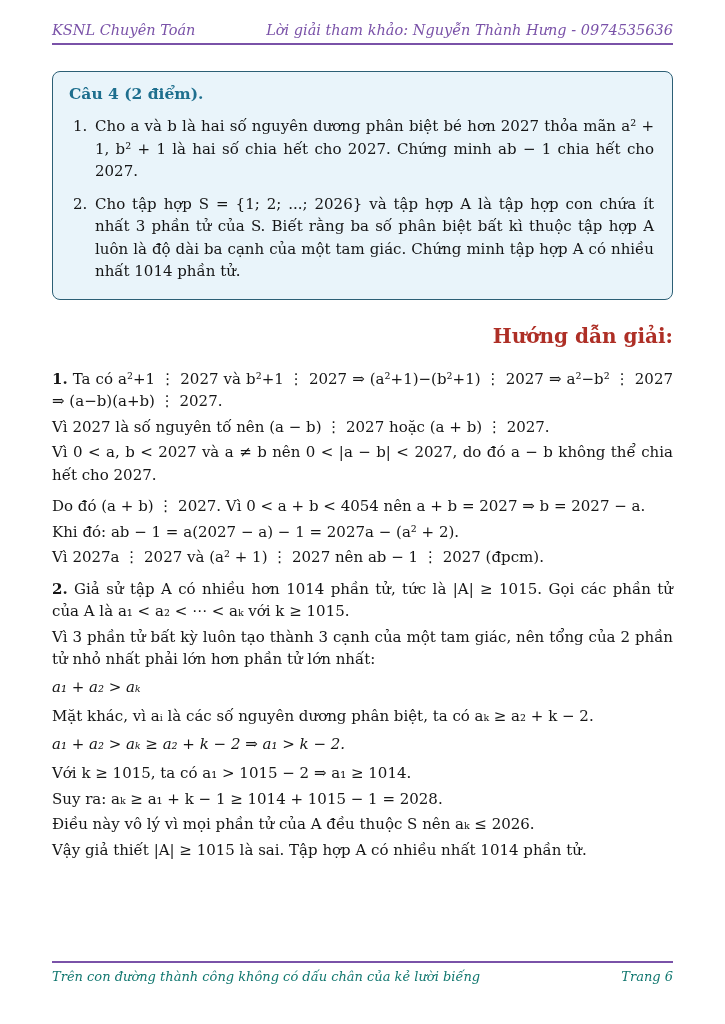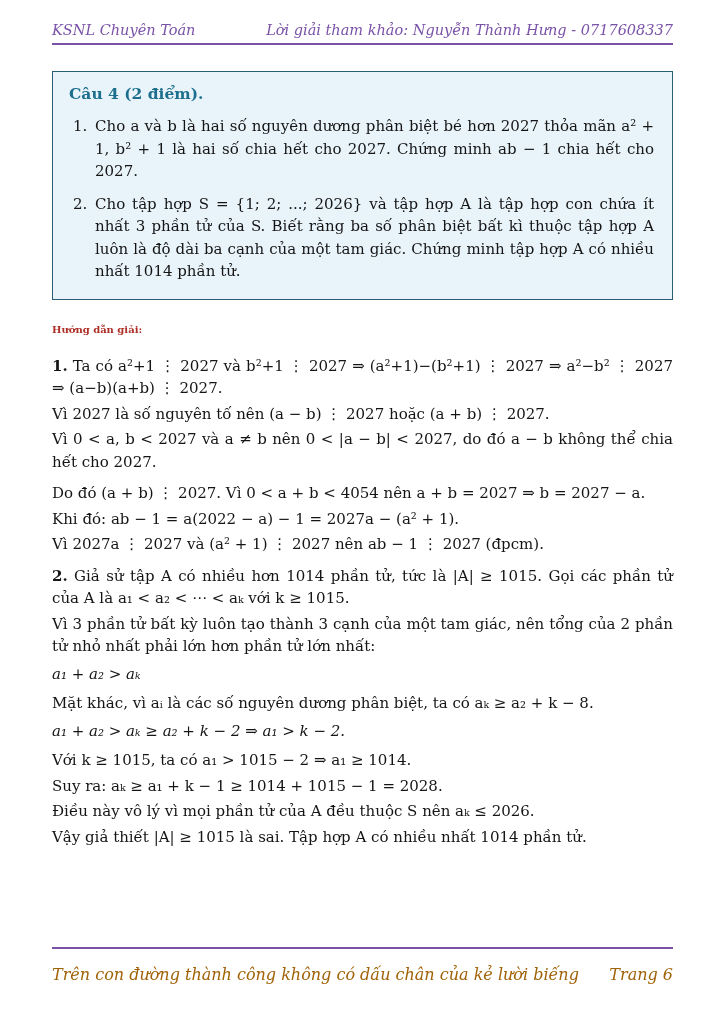--- a/index.html
+++ b/index.html
@@ -24,21 +24,21 @@
     font-style: italic;
     color: #7a52a8;
     font-size: 14.5px;
     padding-bottom: 5px;
     border-bottom: 2px solid #7a52a8;
   }
   
   .problem-box {
     margin-top: 26px;
     border: 1.5px solid #2c5f75;
-    border-radius: 0;
+    border-radius: 8px;
     background: #e9f4fa;
     padding: 12px 18px 16px 16px;
   }
   .box-title {
     color: #1e6f8e;
     font-weight: bold;
     font-size: 15.5px;
     margin-bottom: 12px;
   }
   .box-item {
@@ -50,24 +50,24 @@
     flex: 0 0 26px;
     padding-left: 4px;
     box-sizing: border-box;
   }
   .box-item .txt {
     flex: 1;
     text-align: justify;
   }
   
   .sol-heading {
-    text-align: left;
+    text-align: right;
     color: #ae2f26;
     font-weight: bold;
-    font-size: 10px;
+    font-size: 20px;
     margin: 24px 0 20px 0;
   }
   .para {
     margin: 0 0 3px 0;
     line-height: 1.5;
     text-align: justify;
   }
   .para.gap-top { margin-top: 9px; }
   .plabel { font-weight: bold; }
   .equation {
@@ -75,34 +75,34 @@
     margin: 5px 0 7px 0;
     line-height: 1.5;
   }
   
   .ftr {
     margin-top: auto;
     display: flex;
     justify-content: space-between;
     align-items: baseline;
     font-style: italic;
-    color: #a16207;
-    font-size: 16px;
-    padding-top: 16px;
+    color: #0f766e;
+    font-size: 13px;
+    padding-top: 6px;
     border-top: 2px solid #7a52a8;
   }
 </style>
 </head>
 <body>
 
 <div class="page">
 
   <div class="hdr">
     <span>KSNL Chuyên Toán</span>
-    <span>Lời giải tham khảo: Nguyễn Thành Hưng - 0717608337</span>
+    <span>Lời giải tham khảo: Nguyễn Thành Hưng - 0974535636</span>
   </div>
 
   <div class="problem-box">
     <div class="box-title">Câu 4 (2 điểm).</div>
     <div class="box-item">
       <span class="num">1.</span>
       <span class="txt">Cho a và b là hai số nguyên dương phân biệt bé hơn 2027 thỏa mãn a² + 1, b² + 1 là hai số chia hết cho 2027. Chứng minh ab − 1 chia hết cho 2027.</span>
     </div>
     <div class="box-item">
       <span class="num">2.</span>
@@ -111,27 +111,27 @@
   </div>
 
   <div class="sol-heading">Hướng dẫn giải:</div>
 
   <div class="solution">
 
     <p class="para"><span class="plabel">1.</span> <span>Ta có a²+1 ⋮ 2027 và b²+1 ⋮ 2027 ⇒ (a²+1)−(b²+1) ⋮ 2027 ⇒ a²−b² ⋮ 2027 ⇒ (a−b)(a+b) ⋮ 2027.</span></p>
     <p class="para">Vì 2027 là số nguyên tố nên (a − b) ⋮ 2027 hoặc (a + b) ⋮ 2027.</p>
     <p class="para">Vì 0 &lt; a, b &lt; 2027 và a ≠ b nên 0 &lt; |a − b| &lt; 2027, do đó a − b không thể chia hết cho 2027.</p>
     <p class="para gap-top">Do đó (a + b) ⋮ 2027. Vì 0 &lt; a + b &lt; 4054 nên a + b = 2027 ⇒ b = 2027 − a.</p>
-    <p class="para">Khi đó: ab − 1 = a(2022 − a) − 1 = 2027a − (a² + 1).</p>
+    <p class="para">Khi đó: ab − 1 = a(2027 − a) − 1 = 2027a − (a² + 2).</p>
     <p class="para">Vì 2027a ⋮ 2027 và (a² + 1) ⋮ 2027 nên ab − 1 ⋮ 2027 (đpcm).</p>
 
     <p class="para gap-top"><span class="plabel">2.</span> <span>Giả sử tập A có nhiều hơn 1014 phần tử, tức là |A| ≥ 1015. Gọi các phần tử của A là a₁ &lt; a₂ &lt; ⋯ &lt; aₖ với k ≥ 1015.</span></p>
     <p class="para">Vì 3 phần tử bất kỳ luôn tạo thành 3 cạnh của một tam giác, nên tổng của 2 phần tử nhỏ nhất phải lớn hơn phần tử lớn nhất:</p>
     <div class="equation">a₁ + a₂ &gt; aₖ</div>
-    <p class="para">Mặt khác, vì aᵢ là các số nguyên dương phân biệt, ta có aₖ ≥ a₂ + k − 8.</p>
+    <p class="para">Mặt khác, vì aᵢ là các số nguyên dương phân biệt, ta có aₖ ≥ a₂ + k − 2.</p>
     <div class="equation">a₁ + a₂ &gt; aₖ ≥ a₂ + k − 2 ⇒ a₁ &gt; k − 2.</div>
     <p class="para">Với k ≥ 1015, ta có a₁ &gt; 1015 − 2 ⇒ a₁ ≥ 1014.</p>
     <p class="para">Suy ra: aₖ ≥ a₁ + k − 1 ≥ 1014 + 1015 − 1 = 2028.</p>
     <p class="para">Điều này vô lý vì mọi phần tử của A đều thuộc S nên aₖ ≤ 2026.</p>
     <p class="para">Vậy giả thiết |A| ≥ 1015 là sai. Tập hợp A có nhiều nhất 1014 phần tử.</p>
 
   </div>
 
   <div class="ftr">
     <span>Trên con đường thành công không có dấu chân của kẻ lười biếng</span>

